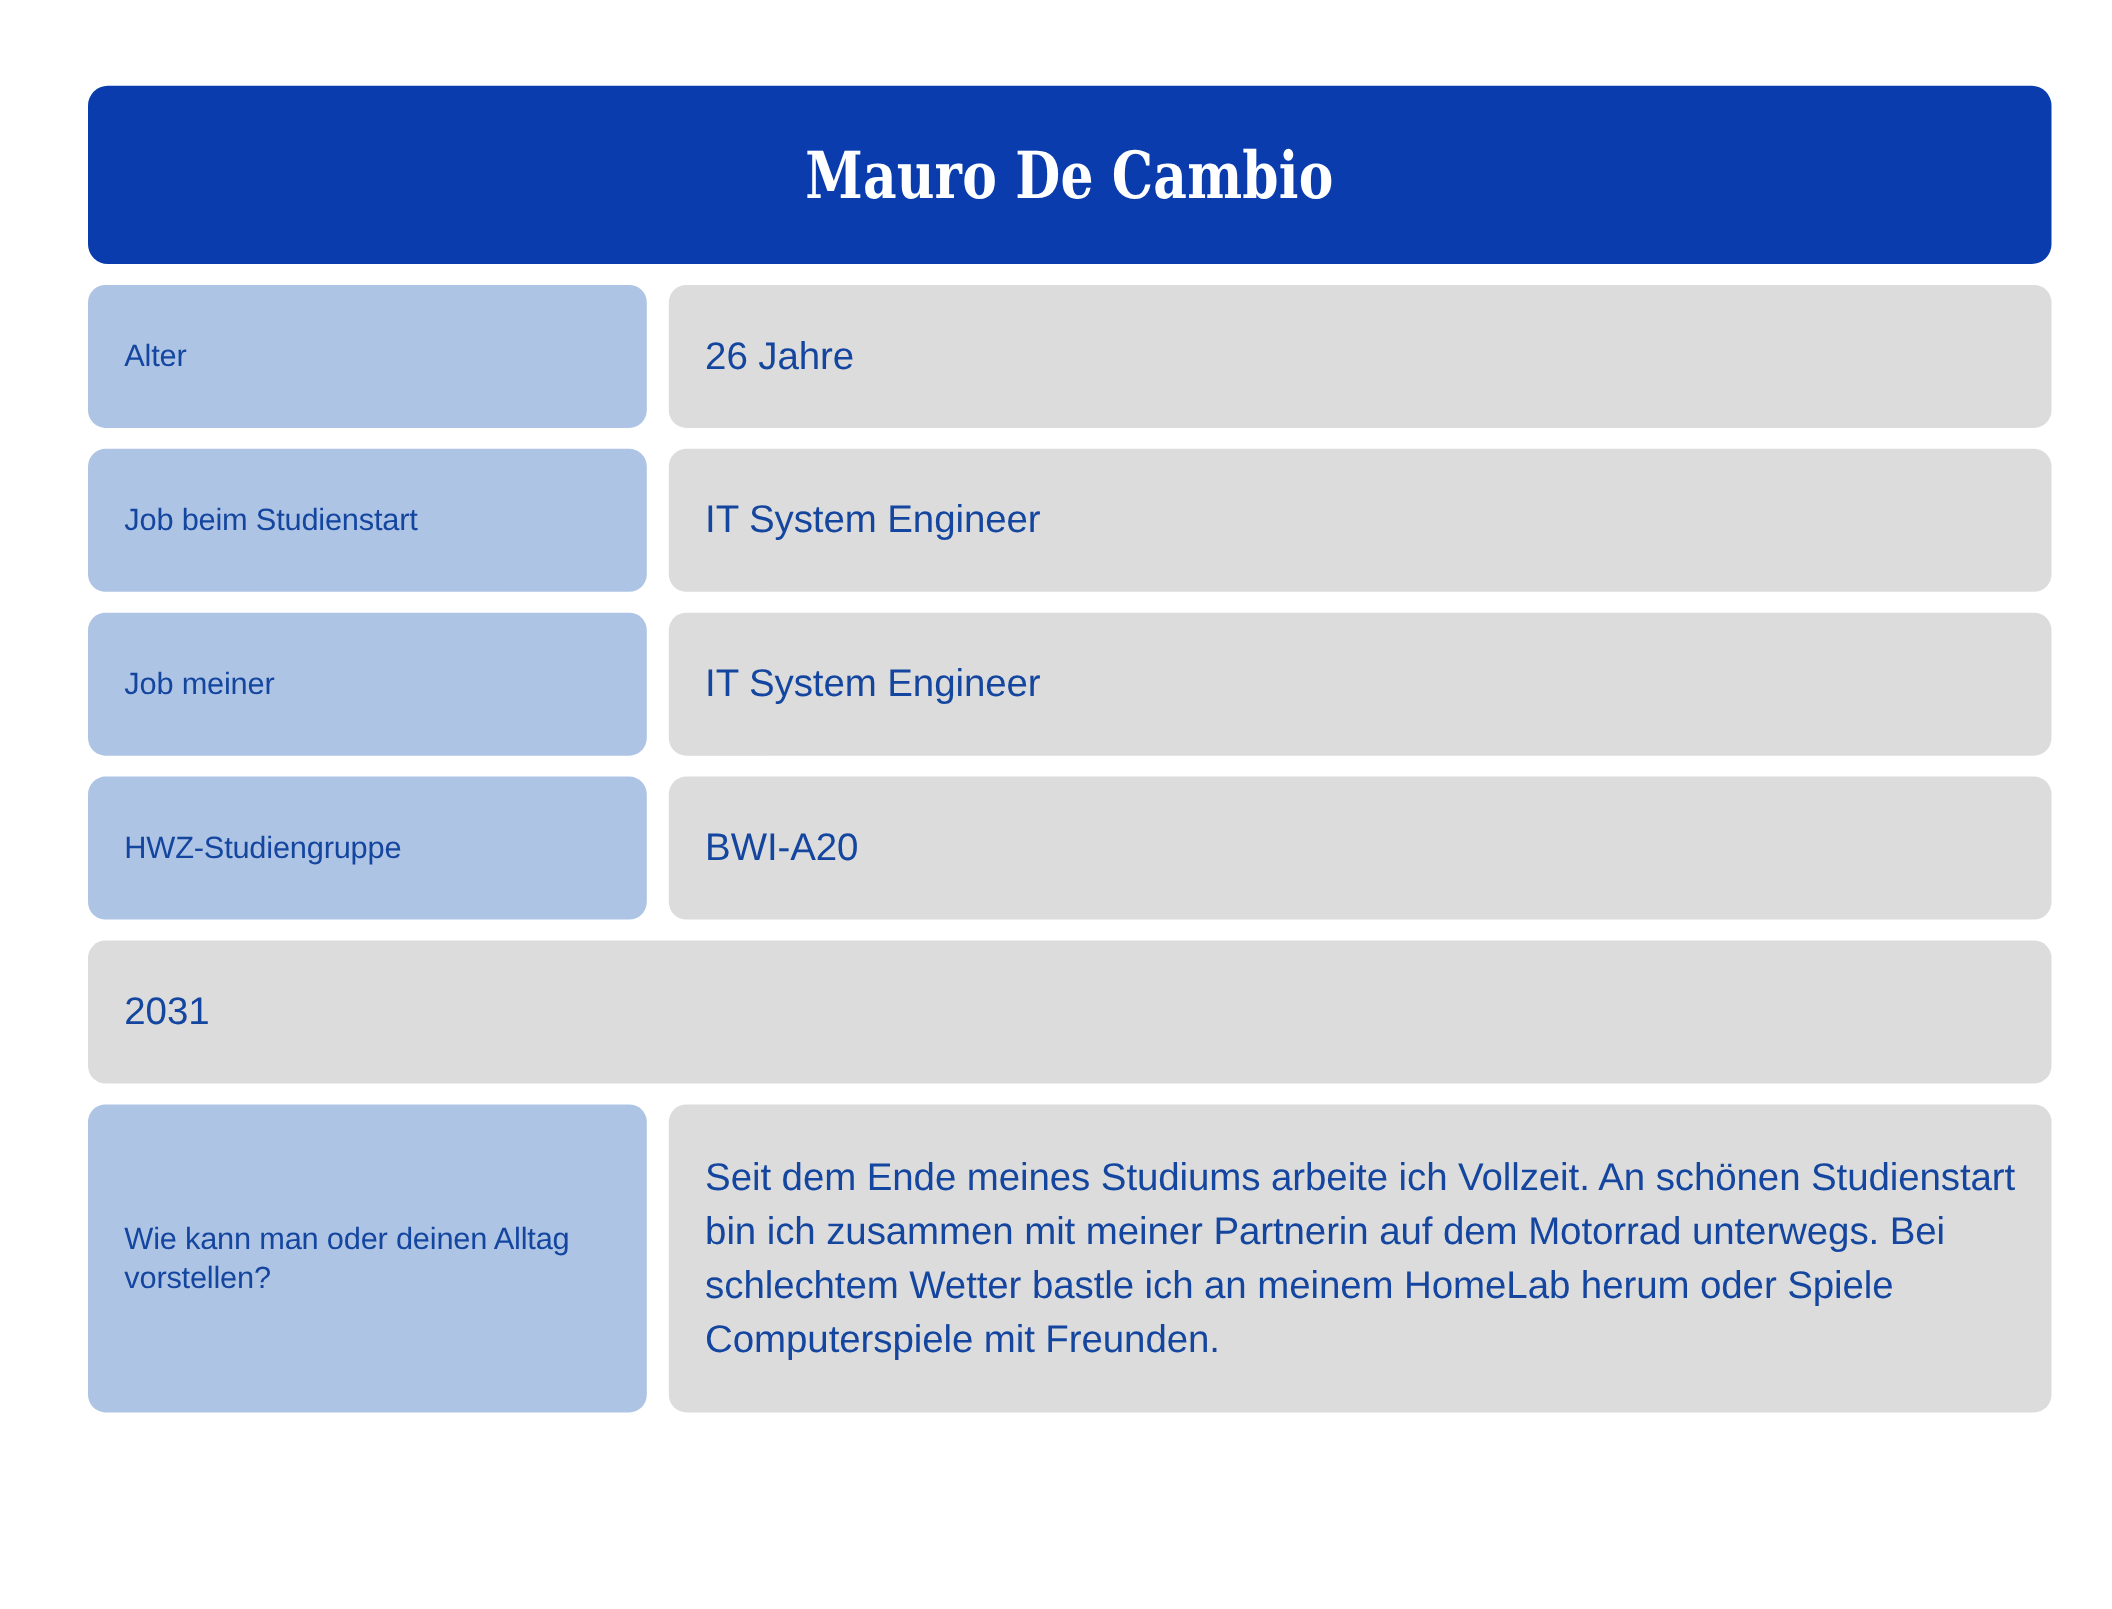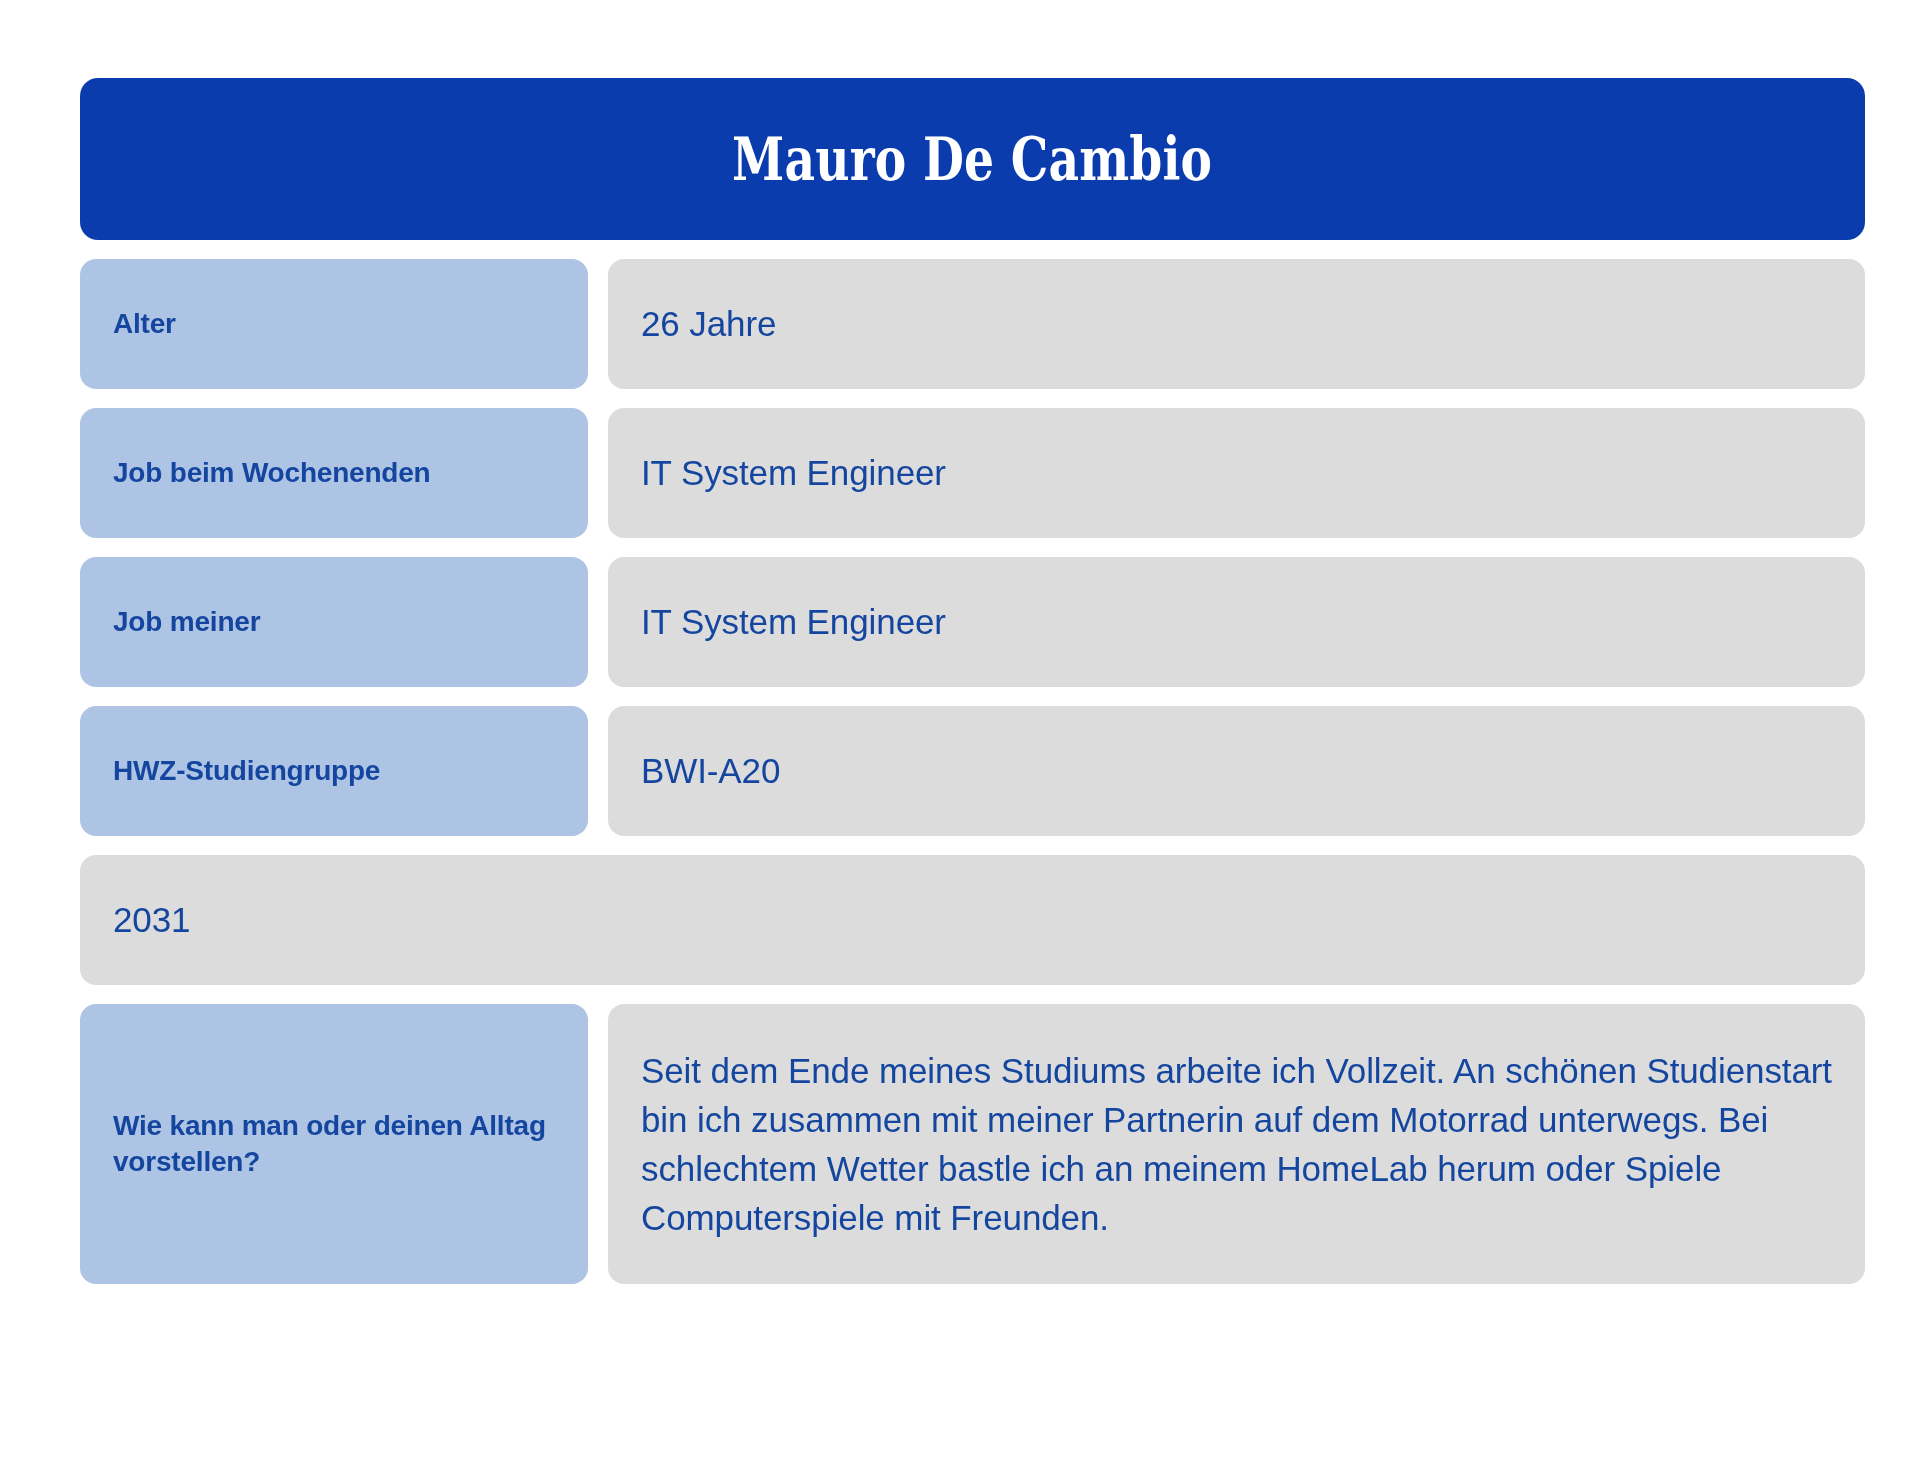--- a/index.html
+++ b/index.html
@@ -63,21 +63,21 @@
     border-radius: 16px;
     display: flex;
     align-items: center;
     padding: 0 33px;
     box-sizing: border-box;
     min-height: 130px;
   }
   .row-label-text {
     color: #14469f;
     font-size: 28px;
-    font-weight: 700;
+    font-weight: 400;
     line-height: 1.30;
     letter-spacing: -0.2px;
   }
   .row-value {
     flex: 1 1 auto;
     background: #dcdcdc;
     border-radius: 16px;
     display: flex;
     align-items: center;
     padding: 0 33px;
@@ -116,21 +116,21 @@
       <div class="row-label">
         <span class="row-label-text">Alter</span>
       </div>
       <div class="row-value">
         <span class="row-value-text">26 Jahre</span>
       </div>
     </div>
 
     <div class="info-row">
       <div class="row-label">
-        <span class="row-label-text">Job beim Wochenenden</span>
+        <span class="row-label-text">Job beim Studienstart</span>
       </div>
       <div class="row-value">
         <span class="row-value-text">IT System Engineer</span>
       </div>
     </div>
 
     <div class="info-row">
       <div class="row-label">
         <span class="row-label-text">Job meiner</span>
       </div>

